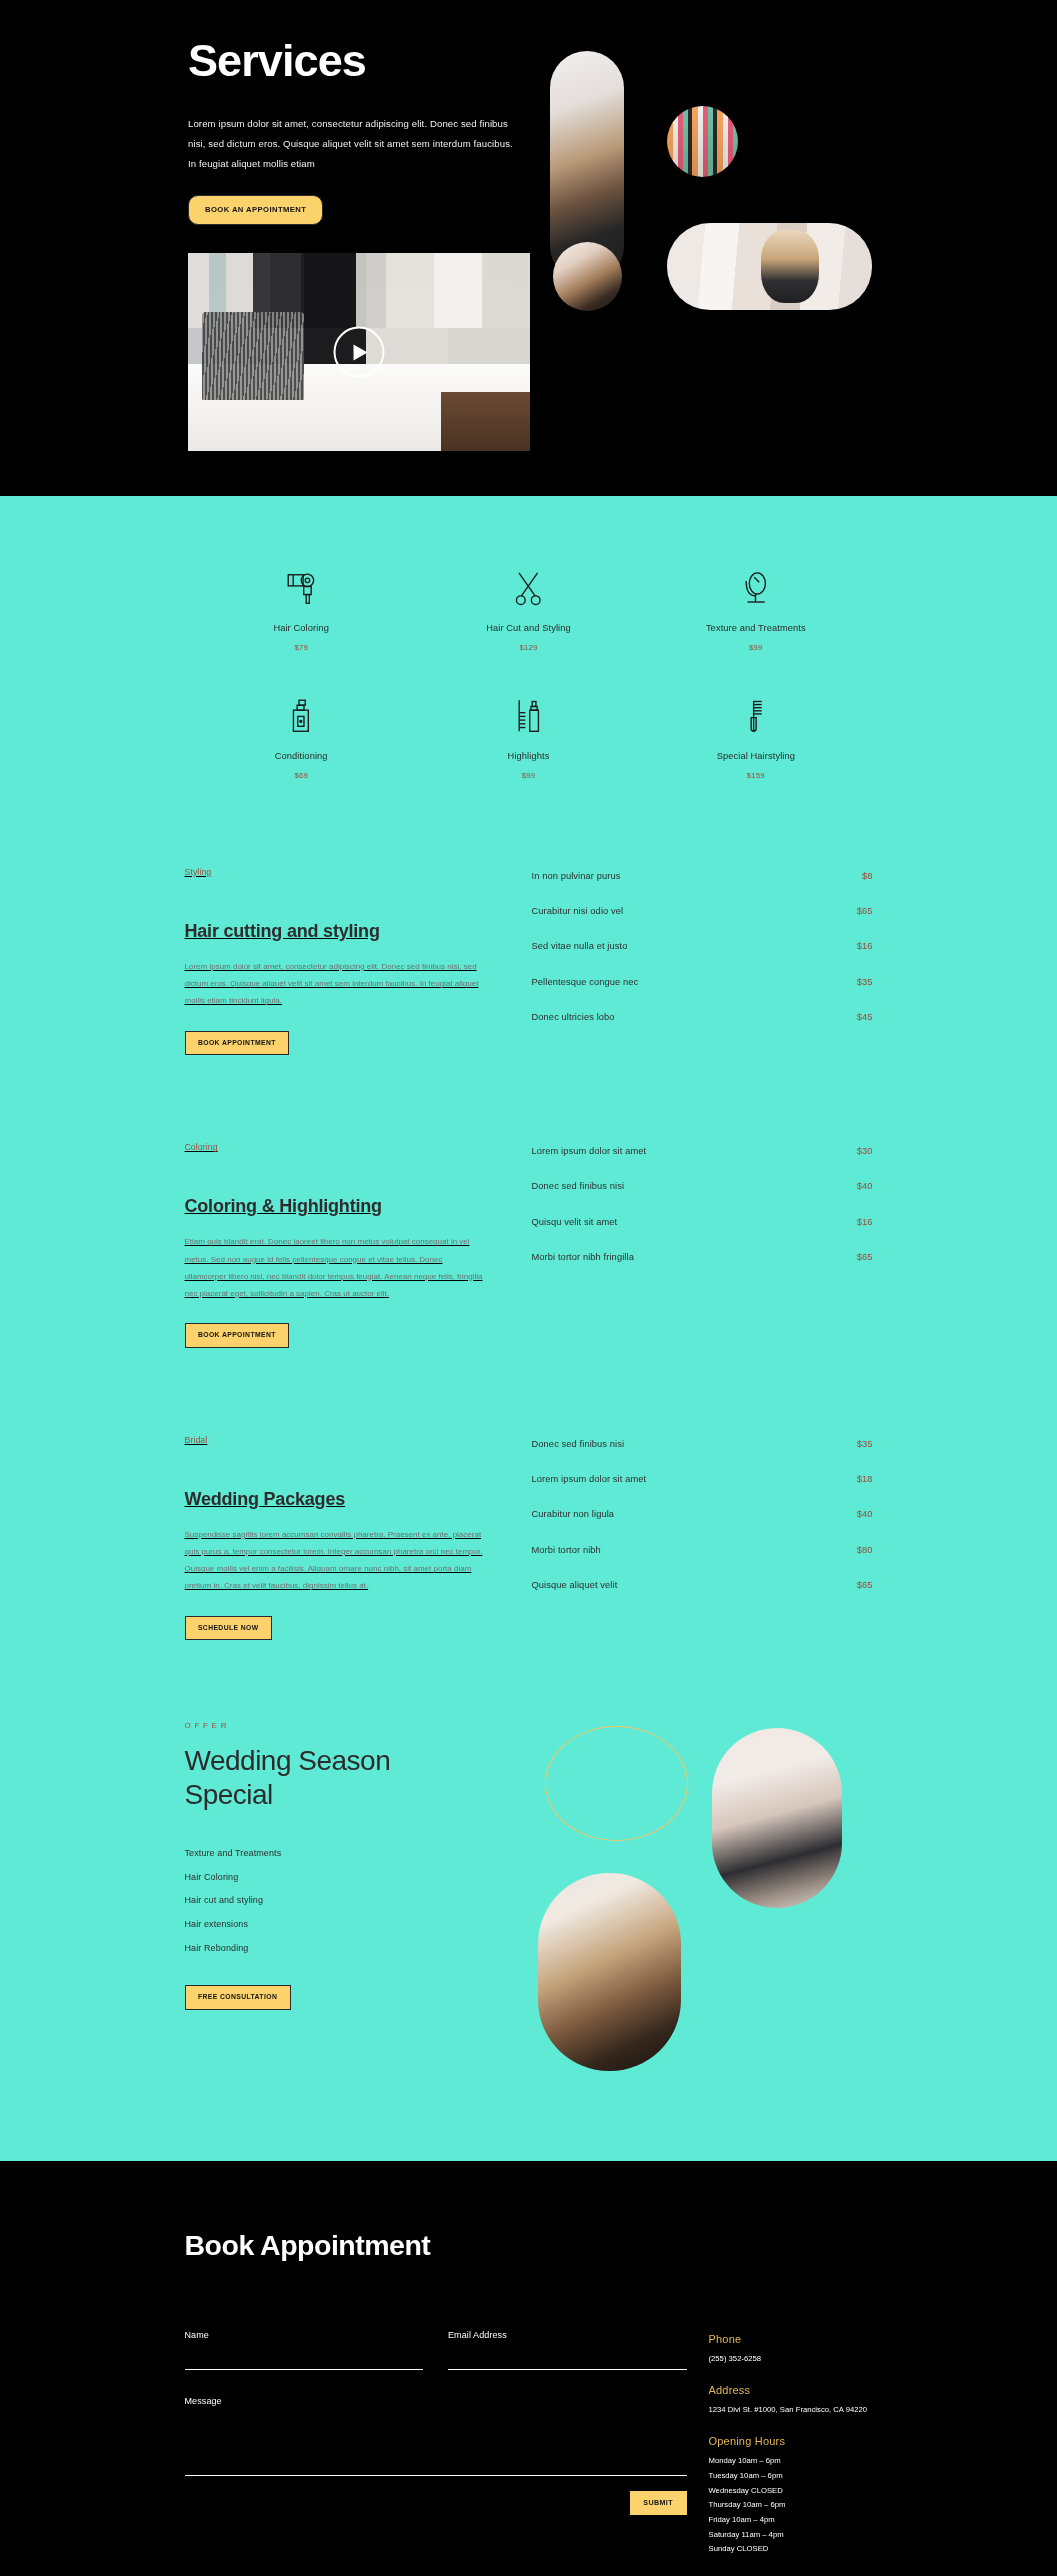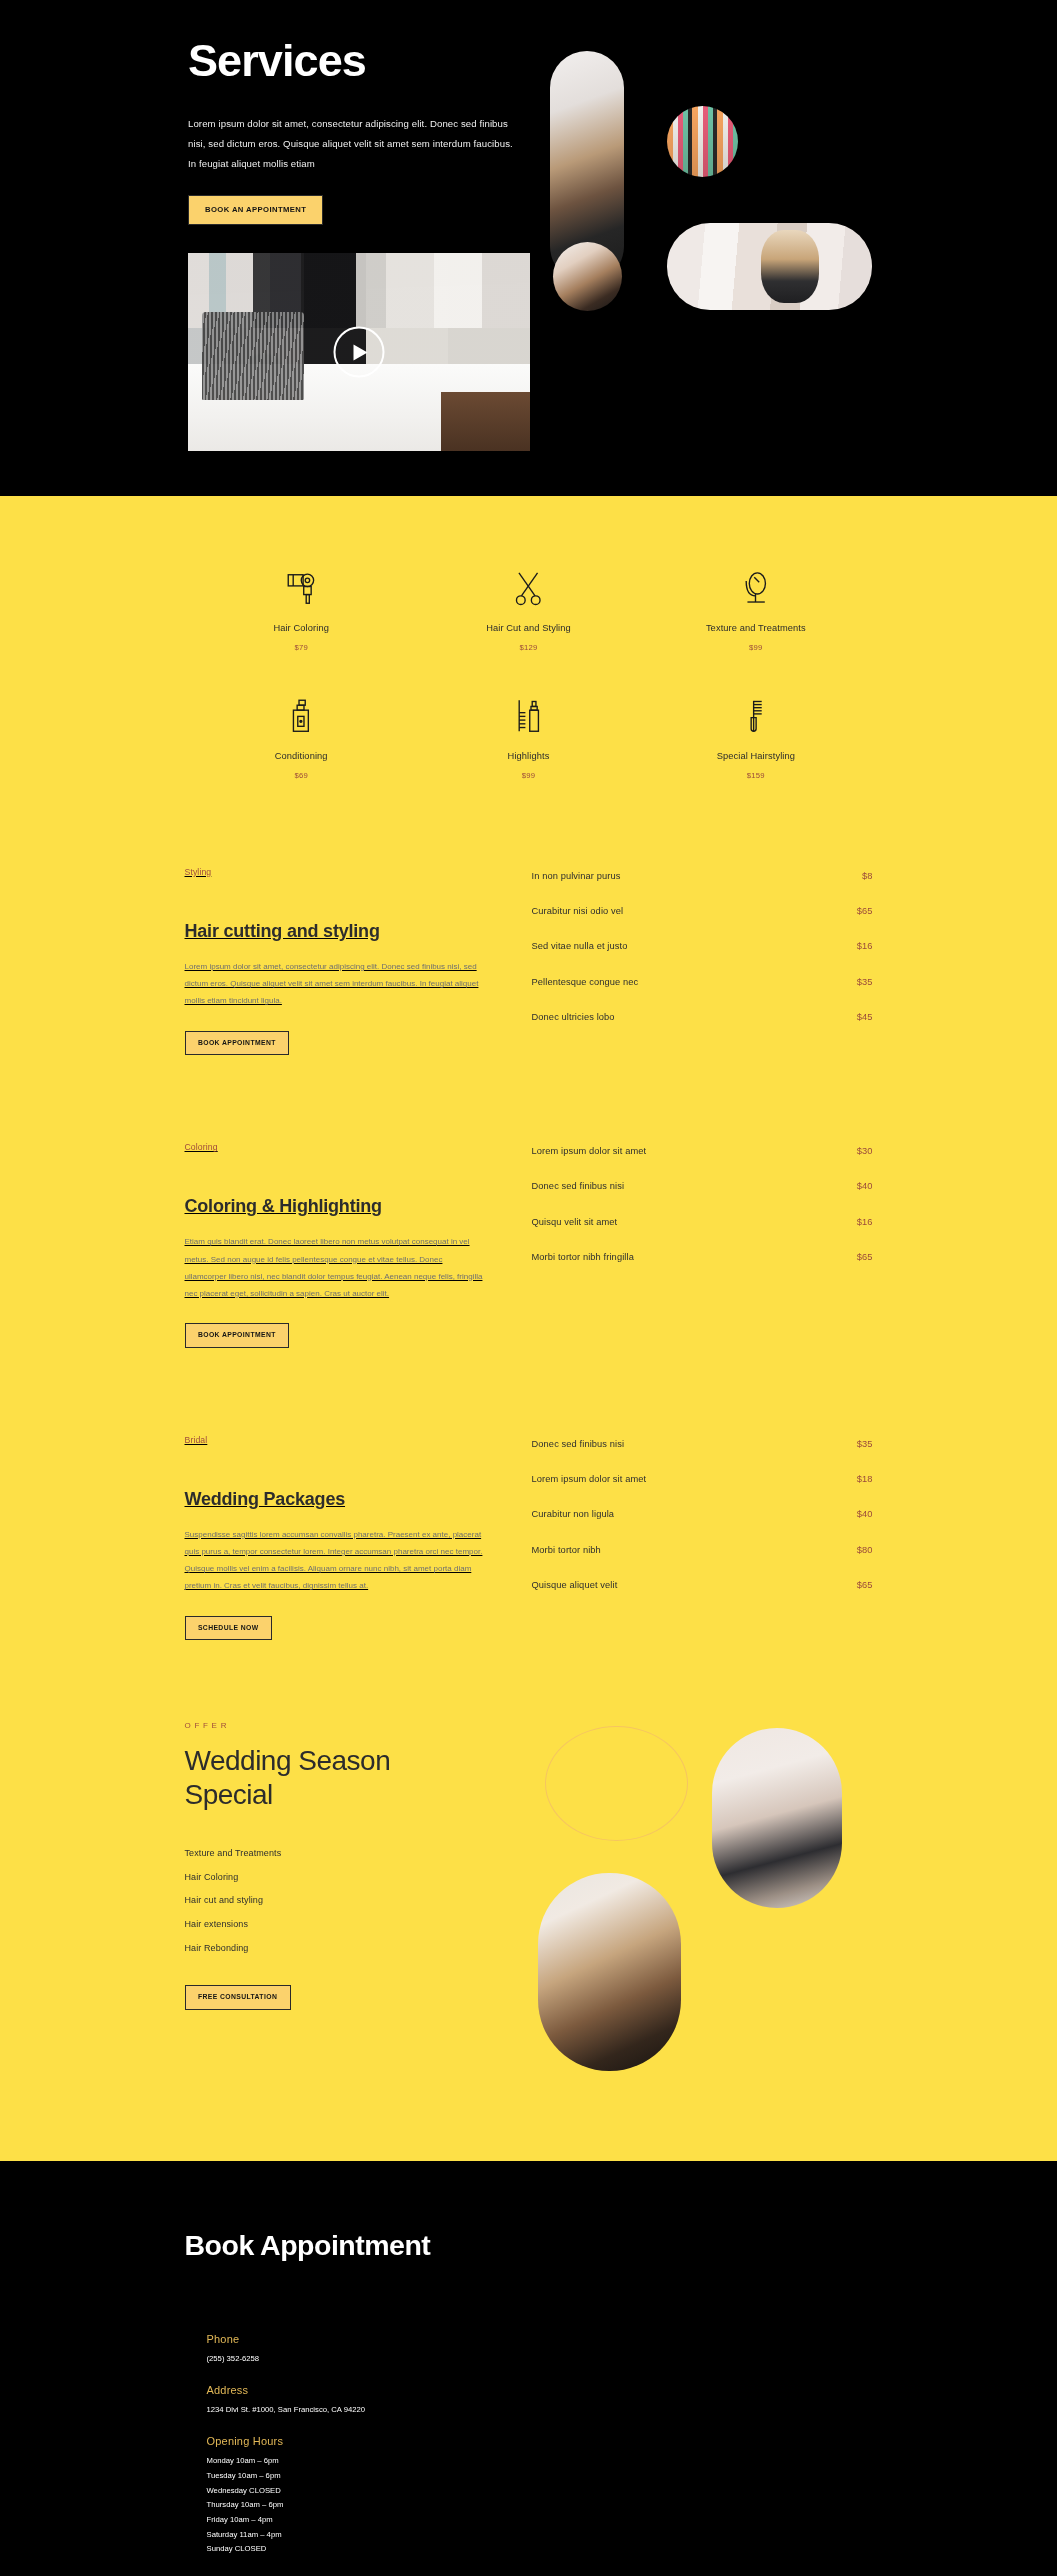--- a/index.html
+++ b/index.html
@@ -54,21 +54,21 @@
     color: #141414;
     font-size: 7.7px;
     font-weight: bold;
     letter-spacing: 0.4px;
     padding: 10px 16px;
     border: 0.6px solid #2a2a2a;
     text-align: center;
     cursor: pointer;
     line-height: 1;
   }
-  .hero-btn { margin-top: 22px; }
+  .hero-btn { margin-top: 22px; border-radius: 10px; }
 
   
   .video-block {
     position: absolute;
     left: 188px;
     top: 253px;
     width: 342px;
     height: 198px;
     overflow: hidden;
   }
@@ -158,21 +158,21 @@
       linear-gradient(95deg,#efe9e6 0 18%, #f7f4f2 18% 34%, #e9e0da 34% 52%, #d9cdc4 52% 66%, #f2ece9 66% 84%, #e6dedb 84% 100%);
   }
   .ph-4::after {
     content:"";
     position:absolute; left:46%; top:8%; width:28%; height:84%;
     background: linear-gradient(180deg,#e9d7bd 0%, #c8a579 40%, #2f2f31 70%, #1f1f21 100%);
     border-radius: 40%;
   }
 
   
-  .cream { background: #fde047; width: 1057px; }
+  .cream { background: #5eead4; width: 1057px; }
 
   .svc-grid {
     padding: 74px 0 37px 0;
     display: grid;
     grid-template-columns: repeat(3, 1fr);
     width: 682px;
     margin: 0 auto;
     row-gap: 46px;
   }
   .svc-cell { text-align: center; }
@@ -610,20 +610,41 @@
       </div>
     </div>
 
   </section>
 
   <section class="footer">
     <div class="footer-inner">
       <h2 class="footer-title">Book Appointment</h2>
 
       <div class="footer-cols">
+        <div class="form-col">
+          <div class="form-row">
+            <div class="field">
+              <label class="field-label">Name</label>
+              <input class="field-input" type="text" value="" style="">
+            </div>
+            <div class="field">
+              <label class="field-label">Email Address</label>
+              <input class="field-input" type="text" value="" style="">
+            </div>
+          </div>
+
+          <div class="field-msg">
+            <label class="field-label">Message</label>
+            <textarea class="field-textarea" style=""></textarea>
+          </div>
+
+          <div class="submit-row">
+            <button class="submit-btn">SUBMIT</button>
+          </div>
+        </div>
 
         <div class="info-col">
           <div class="info-label">Phone</div>
           <div class="info-text">(255) 352-6258</div>
 
           <div class="info-label">Address</div>
           <div class="info-text">1234 Divi St. #1000, San Francisco, CA 94220</div>
 
           <div class="info-label">Opening Hours</div>
           <ul class="hours-list">

